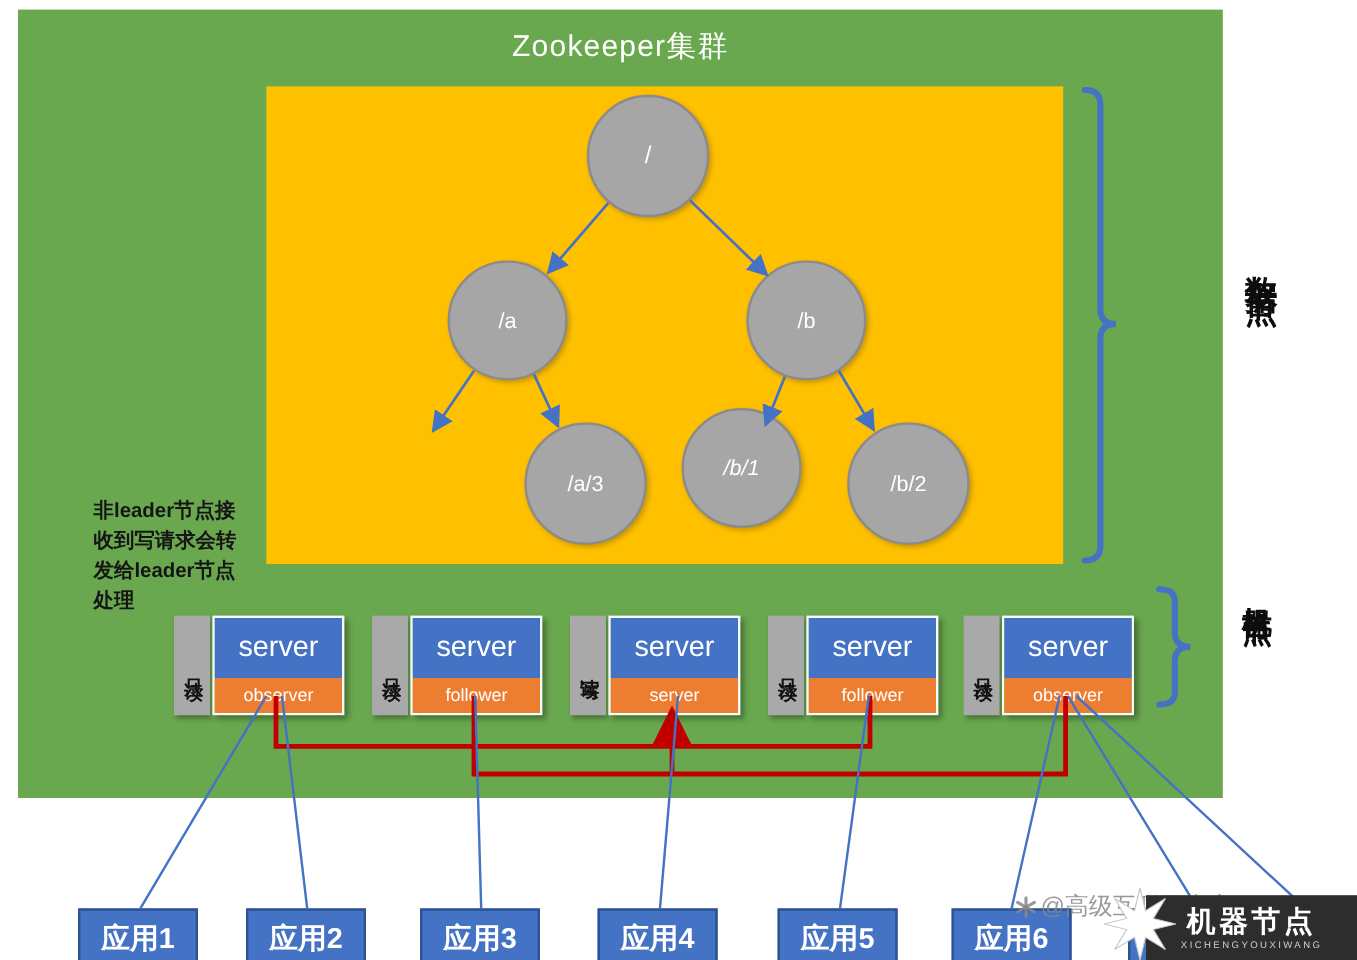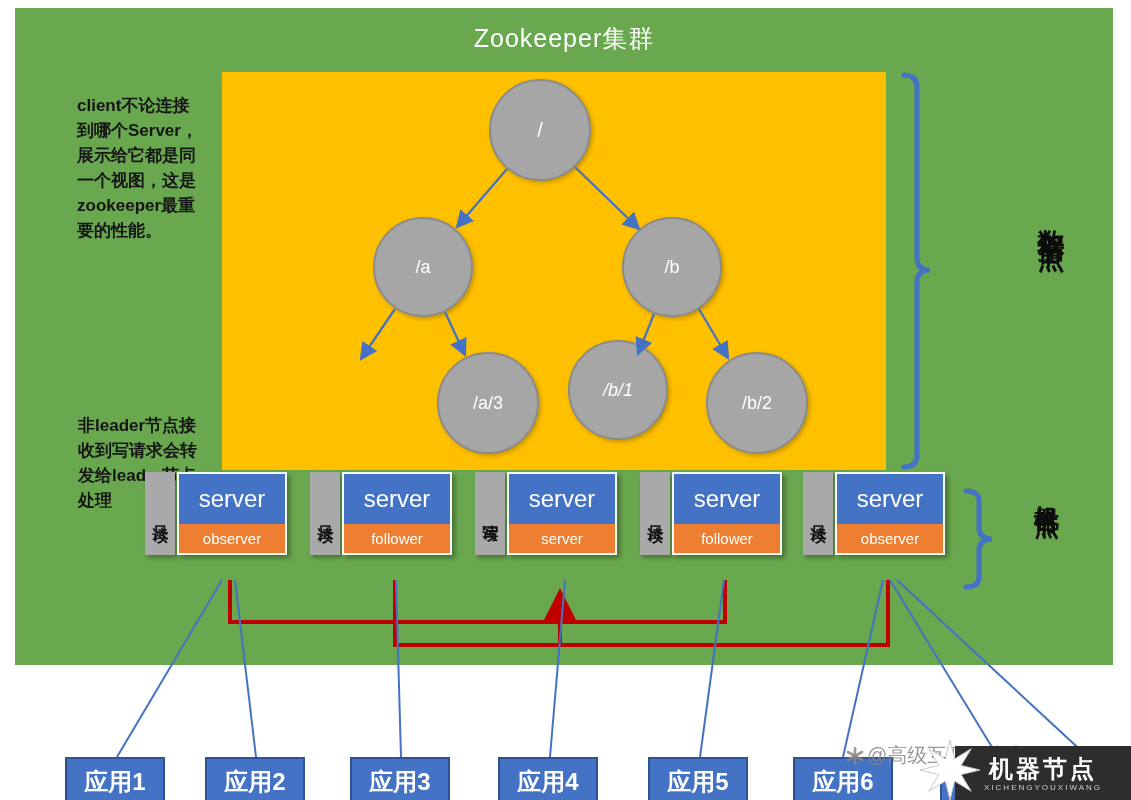--- a/index.html
+++ b/index.html
@@ -2,21 +2,21 @@
 <html><head>
 <meta charset="utf-8">
 <style>
   html,body{margin:0;padding:0;}
   body{
     width:1131px;height:800px;position:relative;overflow:hidden;
     background:#ffffff;
     font-family:"Liberation Sans","DejaVu Sans",sans-serif;
   }
   .green-box{
-    position:absolute;left:15px;top:8px;width:1098px;height:657px;
+    position:absolute;left:15px;top:8px;width:1004px;height:657px;
     background:#6aa84f;
   }
   .title{
     position:absolute;left:0;top:14px;width:100%;
     text-align:center;color:#ffffff;font-size:25px;font-weight:500;
     letter-spacing:1px;
   }
   .yellow-box{
     position:absolute;left:207px;top:64px;width:664px;height:398px;
     background:#ffc000;
@@ -45,21 +45,21 @@
   .n-a   {left:358px;top:209px;width:100px;height:100px;}
   .n-b   {left:607px;top:209px;width:100px;height:100px;}
   .n-a1  {left:265px;top:344px;width:102px;height:102px;}
   .n-a2  {left:422px;top:344px;width:102px;height:102px;}
   .n-b1  {left:553px;top:332px;width:100px;height:100px;font-style:italic;}
   .n-b2  {left:691px;top:344px;width:102px;height:102px;}
   
   .overlay{position:absolute;left:0;top:0;width:1131px;height:800px;pointer-events:none;z-index:5;}
   
   .server-group{
-    position:absolute;top:472px;display:flex;z-index:4;
+    position:absolute;top:513px;display:flex;z-index:4;
   }
   .sg-1{left:145px;} .sg-2{left:310px;} .sg-3{left:475px;} .sg-4{left:640px;} .sg-5{left:803px;}
   .server-tab{
     width:30px;height:83px;background:#a9a9a9;
     display:flex;align-items:center;justify-content:center;
     writing-mode:vertical-rl;text-orientation:upright;
     color:#111;font-size:16px;font-weight:700;letter-spacing:2px;
     box-shadow:2px 3px 4px rgba(0,0,0,0.3);
   }
   .server-main{
@@ -103,26 +103,20 @@
   .wm-site-sub{font-size:8px;color:#cfcfcf;letter-spacing:2px;}
   .wm-star{position:absolute;left:920px;top:740px;z-index:11;}
 </style>
 </head>
 <body>
 
 <div class="green-box">
   <div class="title">Zookeeper集群</div>
   <div class="yellow-box"></div>
 
-  <div class="note note-client">client不论连接
-到哪个Server，
-展示给它都是同
-一个视图，这是
-zookeeper最重
-要的性能。</div>
   <div class="note note-forward">非leader节点接
 收到写请求会转
 发给leader节点
 处理</div>
 
   <div class="node n-root">/</div>
   <div class="node n-a">/a</div>
   <div class="node n-b">/b</div>
   <div class="node n-a2">/a/3</div>
   <div class="node n-b1">/b/1</div>

